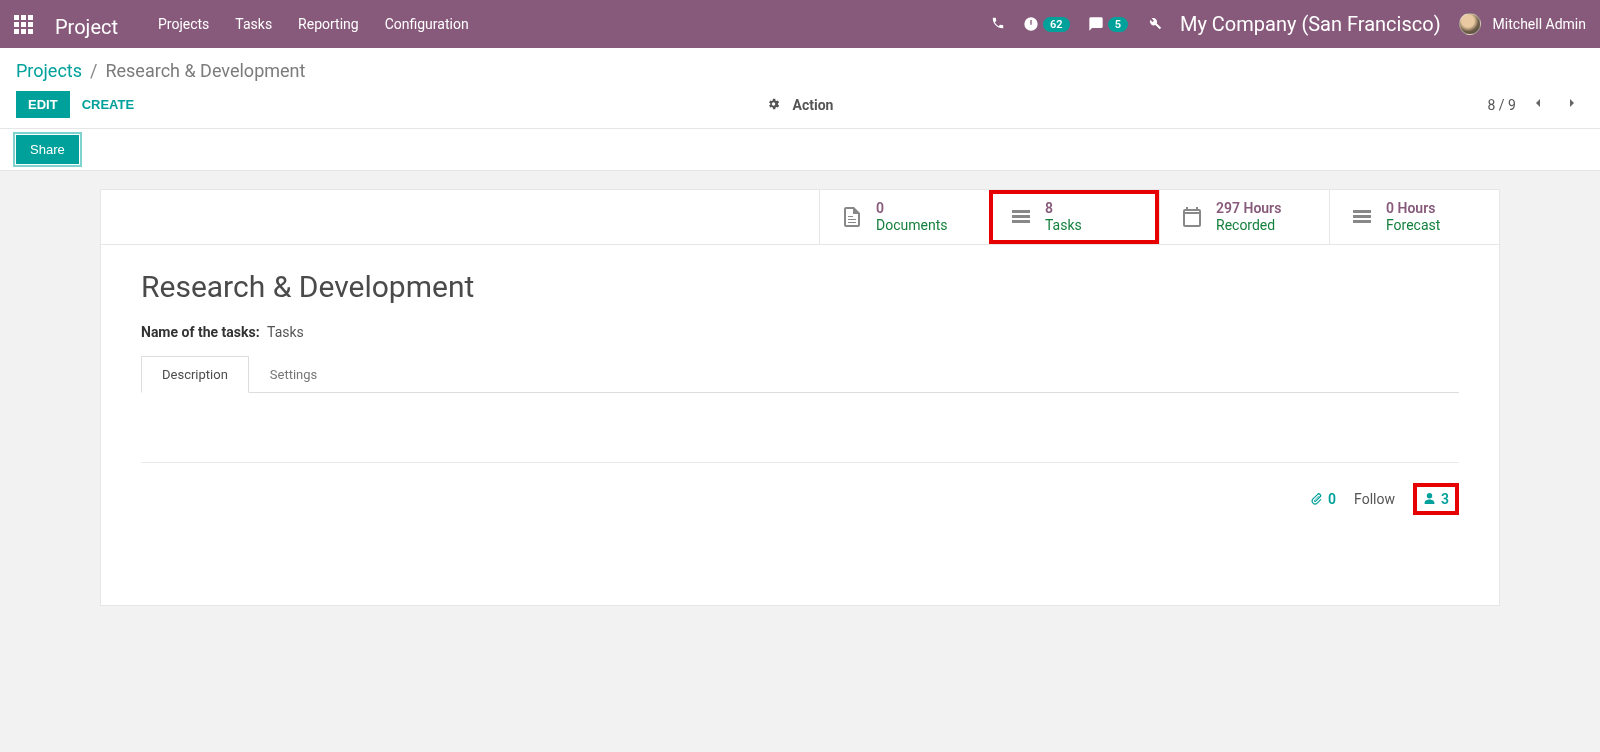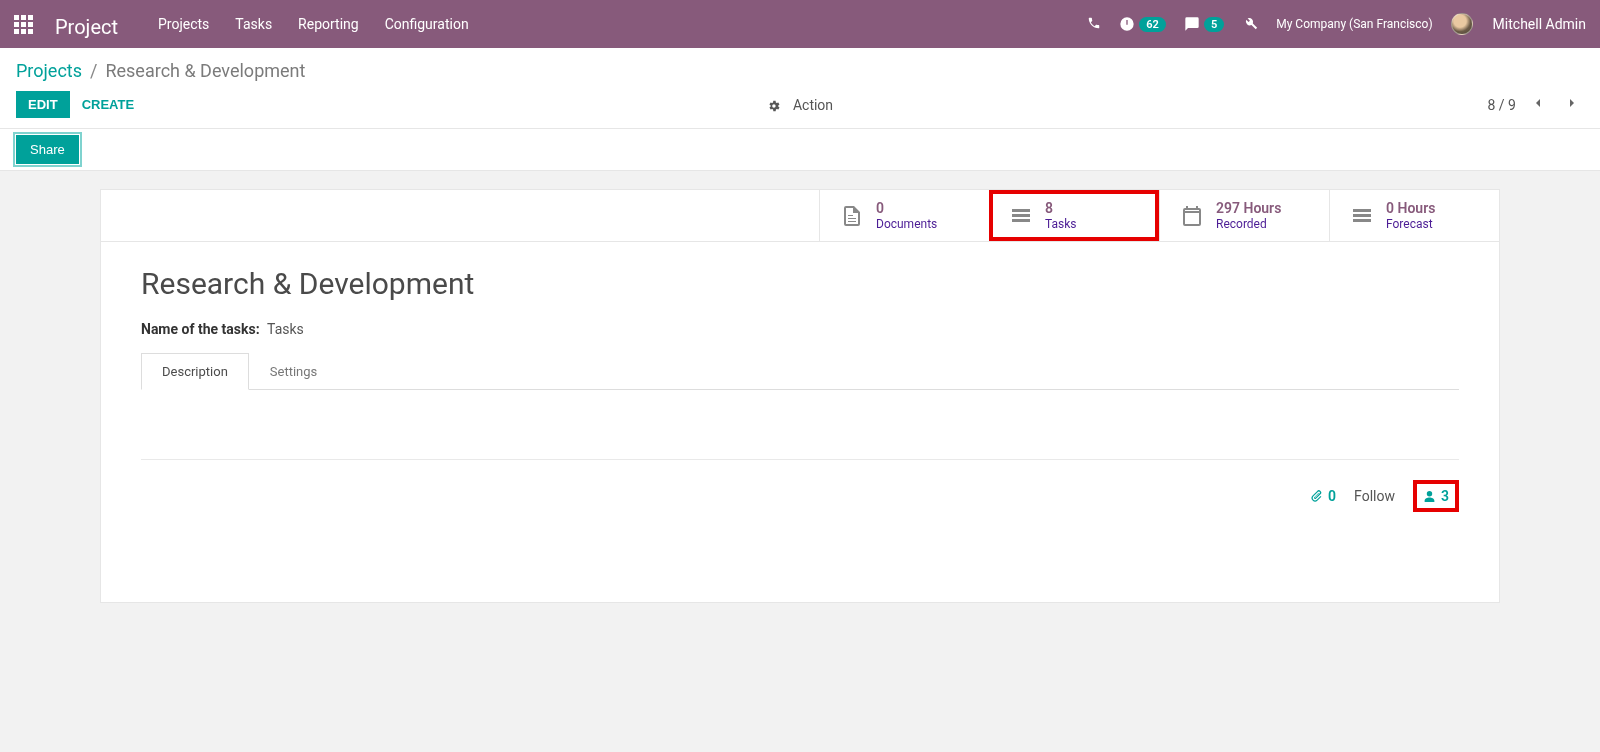--- a/index.html
+++ b/index.html
@@ -42,38 +42,38 @@
     position: relative; display: inline-flex; align-items: center; color:#fff;
   }
   .badge-pill {
     background: #00a19a; color: #fff; border-radius: 10px; font-size: 11px; padding: 1px 7px; margin-left: 4px; font-weight: 600;
   }
   .avatar {
     width: 22px; height: 22px; border-radius: 50%; background: #cfa; display:inline-block;
     background: radial-gradient(circle at 40% 35%, #e9c9a1 35%, #6b5b47 60%, #4b4034 100%);
     border: 1px solid rgba(255,255,255,0.4);
   }
-  .user-area { display:flex; align-items:center; gap:20px; cursor:pointer;}
-  .company { color:#fff; font-size:12px; cursor:pointer; }
+  .user-area { display:flex; align-items:center; gap:12px; cursor:pointer;}
+  .company { color:#fff; font-size:20px; cursor:pointer; }
 
   
   .subhead {
     background: #fff;
     padding: 12px 16px 0 16px;
     border-bottom: 1px solid #e6e6e6;
   }
   .breadcrumb { display:flex; align-items:center; gap: 8px; font-size: 18px; margin-bottom: 10px;}
   .breadcrumb a { color:#00a19a; text-decoration:none; cursor:pointer; }
   .breadcrumb .sep { color:#888; }
   .breadcrumb .here { color:#7b7b7b; }
   .action-row { display:flex; align-items:center; padding-bottom:10px; }
   .btn { border:none; padding:6px 12px; font-size:13px; font-weight:600; cursor:pointer; text-transform:uppercase; }
   .btn-primary { background:#00a19a; color:#fff; }
   .btn-link { background:none; color:#00a19a; }
-  .action-center { position:absolute; left:50%; transform:translateX(-50%); display:flex; align-items:flex-end; gap:12px; color:#555; cursor:pointer; }
+  .action-center { position:absolute; left:50%; transform:translateX(-50%); display:flex; align-items:flex-start; gap:12px; color:#555; cursor:pointer;font-weight:bold; }
   .pager { margin-left:auto; display:flex; align-items:center; gap:10px; color:#555; }
   .pager-arrow { cursor:pointer; padding:4px; color:#555; }
 
   
   .sharebar {
     background:#fff; border-bottom:1px solid #e6e6e6; padding:6px 16px;
   }
   .btn-share {
     background:#00a19a; color:#fff; border:none; padding:7px 14px; font-weight:400; font-size:13px; cursor:pointer;
     outline: 2px solid #7fd3cf; outline-offset: 1px;
@@ -84,21 +84,21 @@
   .sheet {
     background:#fff; width: 1400px; border:1px solid #e6e6e6;
   }
   .stat-row { display:flex; justify-content:flex-end; border-bottom:1px solid #e6e6e6; }
   .stat {
     display:flex; align-items:center; gap:12px; padding:10px 20px; border-left:1px solid #e6e6e6; min-width:170px; cursor:pointer;
   }
   .stat.highlight { border:4px solid #e60000; padding:6px 16px; }
   .stat-icon { color:#888; fill:#888; }
   .stat-text .val { color:#875a7b; font-weight:600; font-size:14px; line-height:1.2; }
-  .stat-text .lbl { color:#4c1d95; font-size:12px; line-height:1.2; }
+  .stat-text .lbl { color:#15803d; font-size:14px; line-height:1.2; }
 
   .sheet-body { padding: 24px 40px 0 40px; }
   .title { font-size: 30px; color:#4a4a4a; font-weight:400; margin-bottom: 20px; }
   .field-row { margin-bottom: 16px; font-size:14px; }
   .field-row .lbl { font-weight:700; color:#333; }
   .field-row .val { color:#555; margin-left:4px; }
 
   .tabs { display:flex; border-bottom:1px solid #ddd; }
   .tab {
     padding:10px 20px; border:1px solid transparent; border-bottom:none; cursor:pointer; color:#777; font-size:13px;

